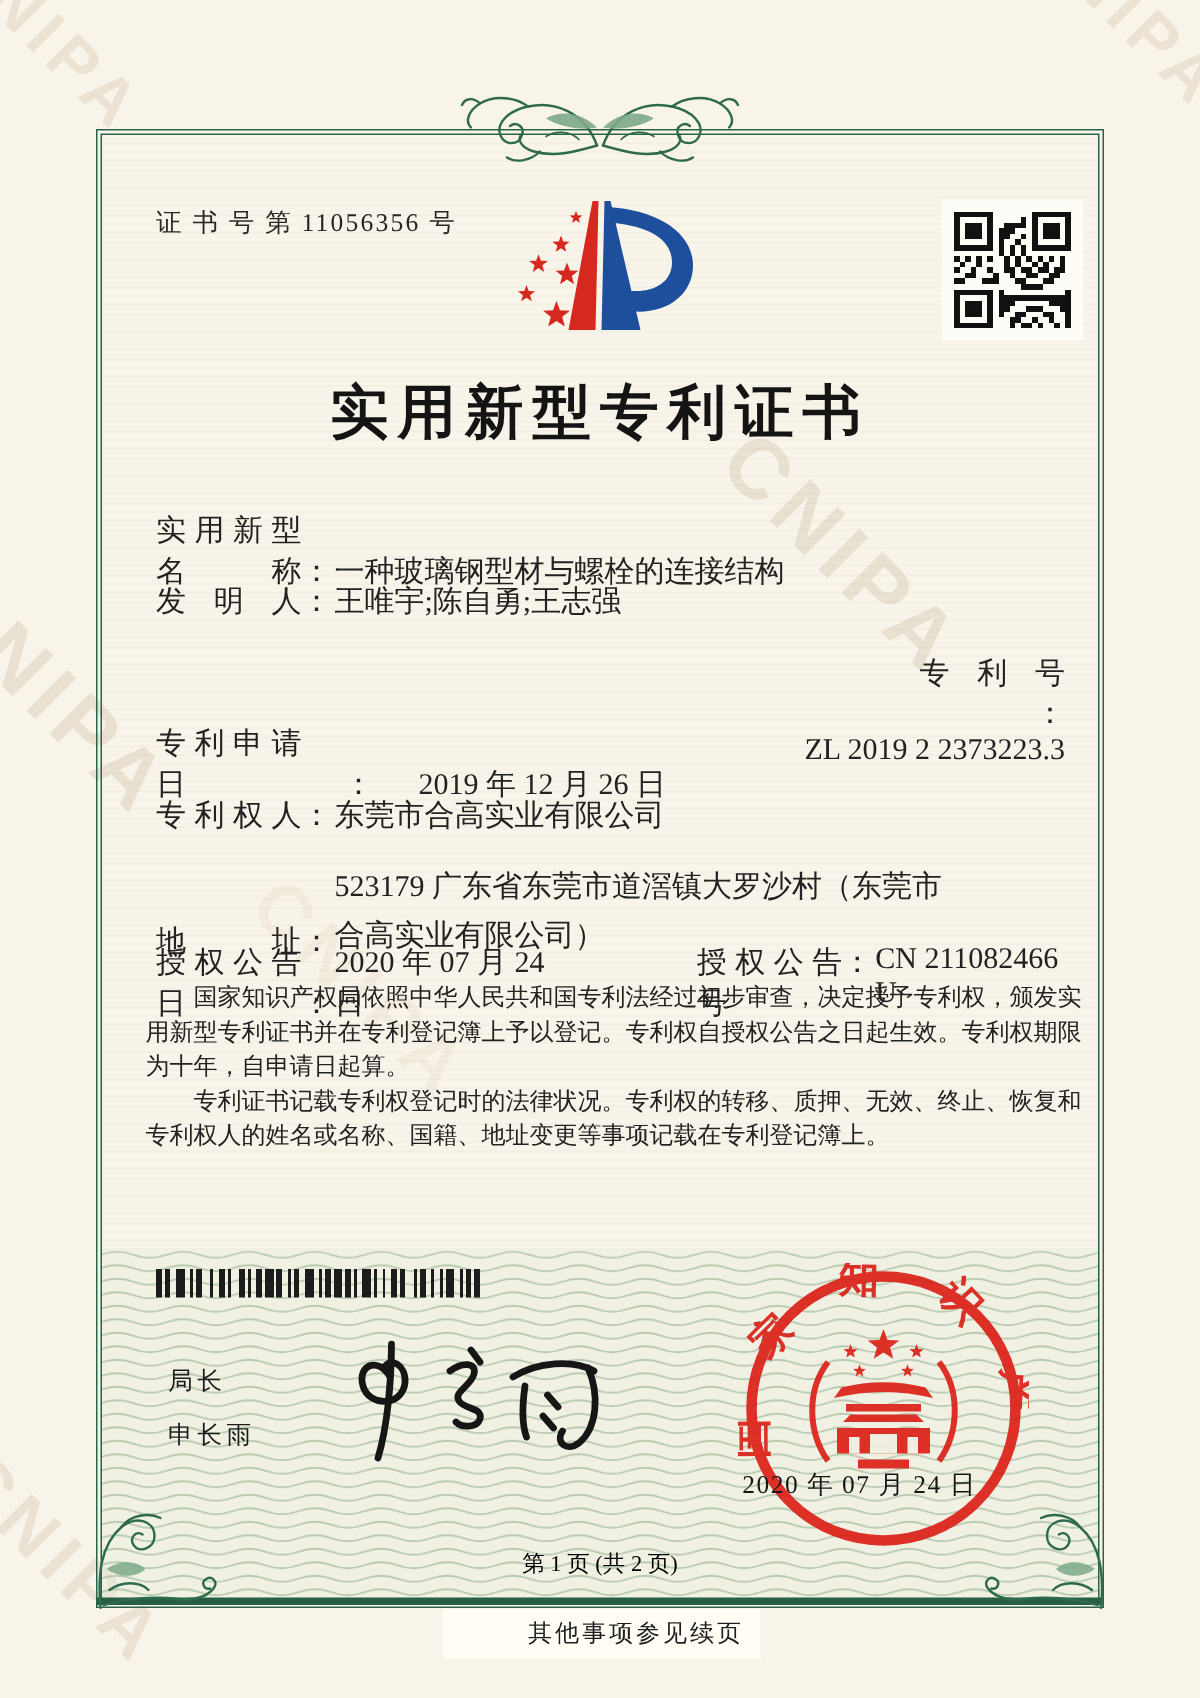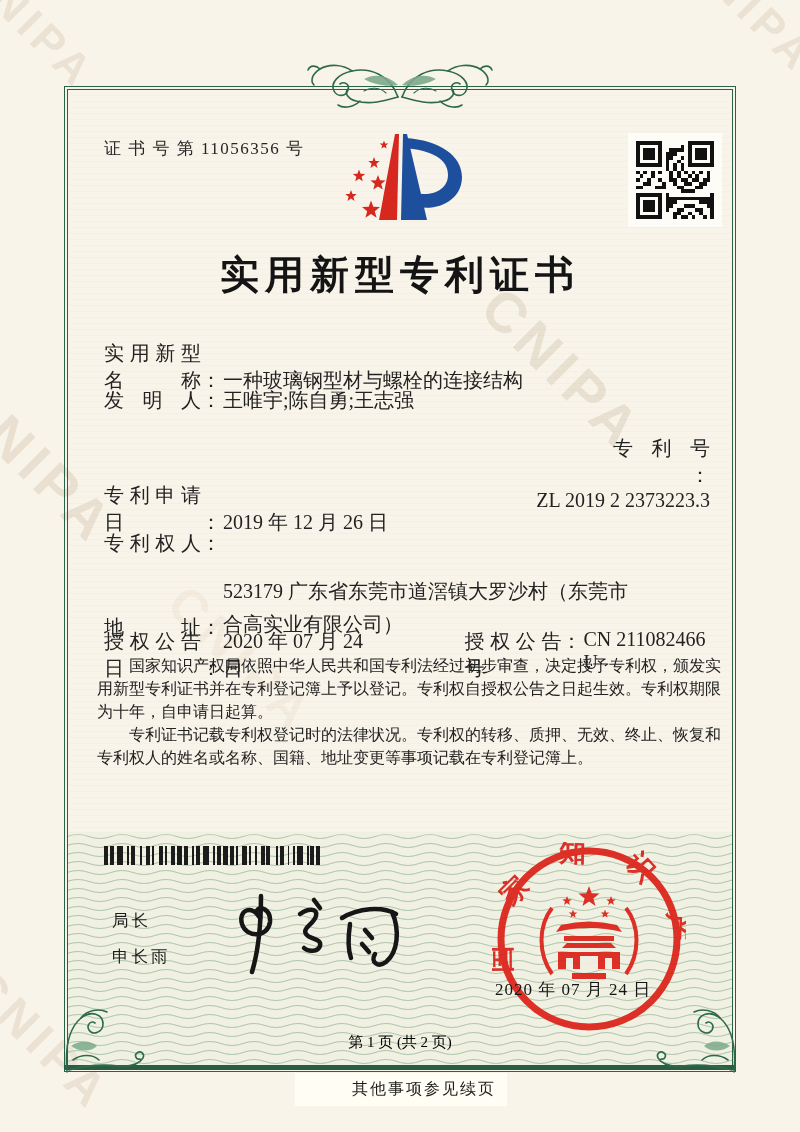--- a/index.html
+++ b/index.html
@@ -43,21 +43,21 @@
   .logo{left:338px;top:120px;}
   .qr-pad{left:628px;top:133px;width:94px;height:94px;background:#fdfcf7;}
   .qr-pad svg{position:absolute;left:8px;top:8px;}
   .title{left:0;top:248px;width:100%;text-align:center;
     font-size:39px;font-weight:bold;letter-spacing:6px;color:#141414;}
   
   .row{left:104px;width:606px;font-size:20px;display:flex;align-items:flex-end;color:#222;}
   .lab{display:inline-block;width:97px;text-align:justify;text-align-last:justify;flex:none;}
   .colon{flex:none;}
   .val{margin-left:2px;}
-  .r1{top:340px;}.r2{top:387px;}.r3{top:435px;flex-direction:column;}.r4{top:482px;}.r5{top:530px;}
+  .r1{top:340px;}.r2{top:387px;}.r3{top:435px;flex-direction:column;}.r4{top:482px;gap:28px;}.r5{top:530px;}
   .r6{top:575px;}.r6 .val{width:414px;line-height:33px;}
   .r7{top:628px;}
   .g2{margin-left:86px;display:flex;}
   
   .paras{left:97px;top:654px;width:634px;font-size:16px;line-height:23px;color:#222;}
   .paras p{margin:0;text-indent:2em;}
   
   .barcode{left:104px;top:846px;}
   .signer-title{left:112px;top:910px;font-family:"Liberation Sans","DejaVu Sans",sans-serif;
     font-size:16.5px;letter-spacing:3px;color:#1c1c1c;}
@@ -297,20 +297,21 @@
     <span class="val">ZL 2019 2 2373223.3</span>
   </div>
   <div class="abs row r4">
     <span class="lab">专利申请日</span>
       <span class="colon">：</span>
     <span class="val">2019 年 12 月 26 日</span>
   </div>
   <div class="abs row r5">
     <span class="lab">专利权人</span>
       <span class="colon">：</span>
+    <span class="val">东莞市合高实业有限公司</span>
   </div>
   <div class="abs row r6">
     <span class="lab">地址</span>
       <span class="colon">：</span>
     <span class="val">523179 广东省东莞市道滘镇大罗沙村（东莞市合高实业有限公司）</span>
   </div>
   <div class="abs row r7">
     <span class="lab">授权公告日</span>
       <span class="colon">：</span>
     <span class="val">2020 年 07 月 24 日</span>

